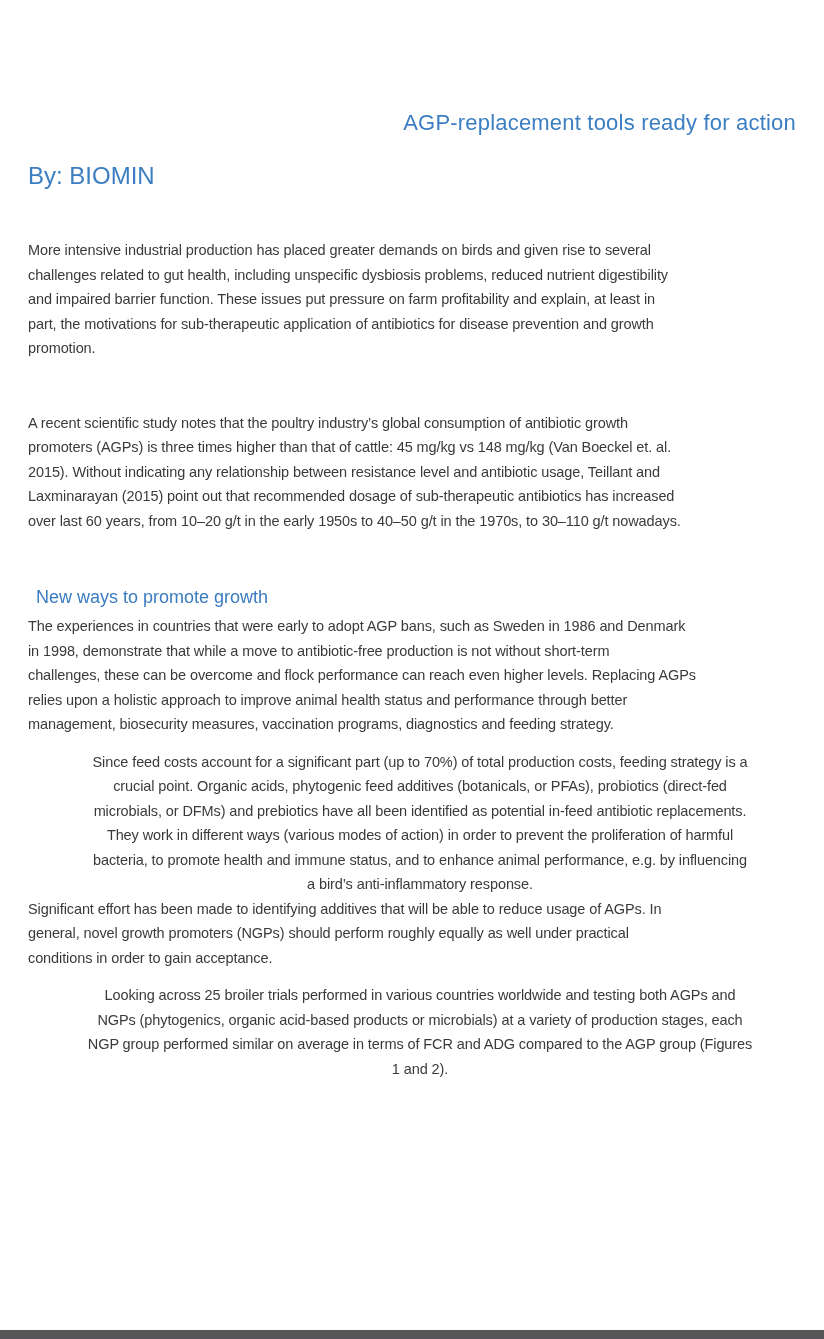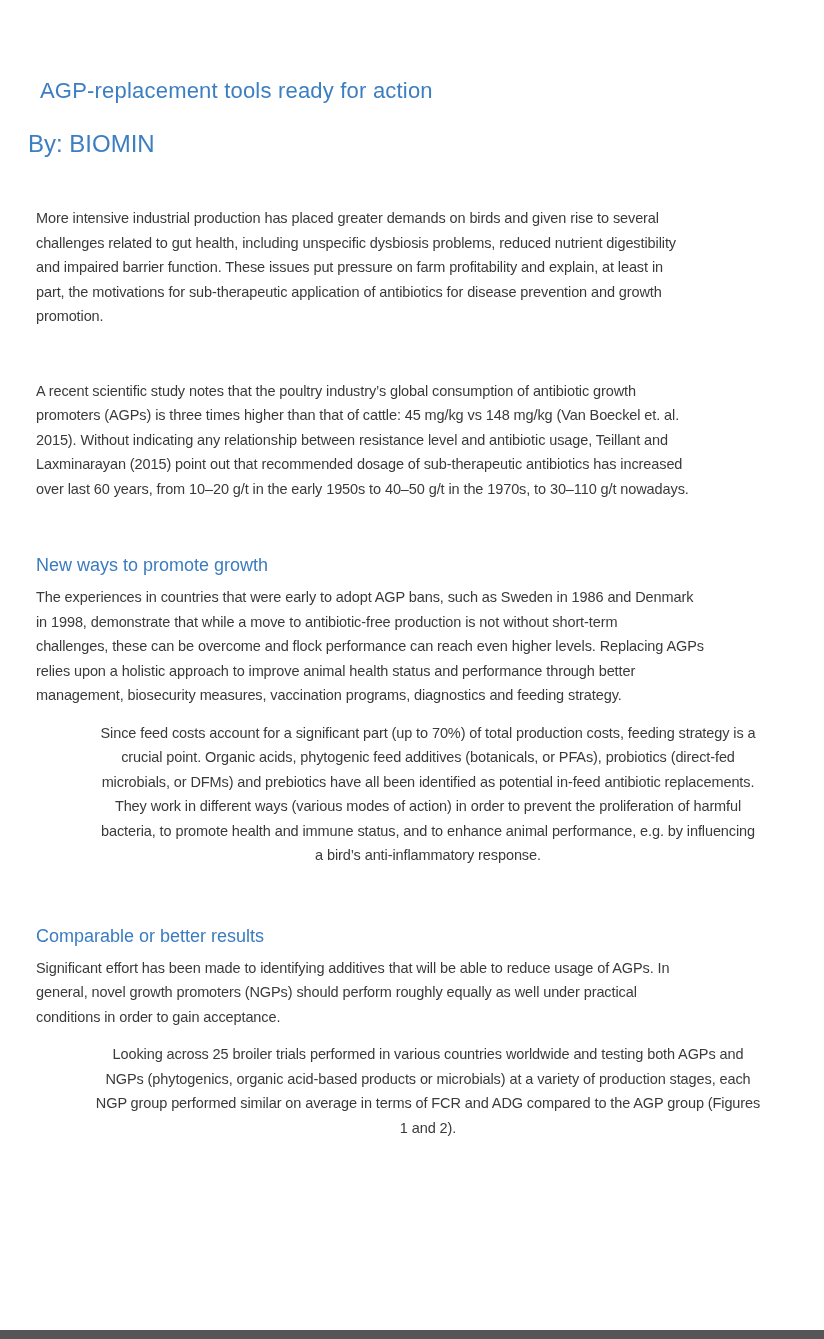--- a/index.html
+++ b/index.html
@@ -12,38 +12,39 @@
     position: relative;
     width: 824px;
     height: 1339px;
     background: #ffffff;
     overflow: hidden;
   }
   .content {
     padding: 0 28px;
   }
   .article-title {
-    margin: 12px;
-    padding-top: 64px;
+    margin: 0;
+    padding-top: 108px;
     font-size: 22px;
     font-weight: 300;
     letter-spacing: 0.2px;
     color: #3c7ec2;
     line-height: 30px;
+    text-align: right;
   }
   .byline {
     margin: 0;
     margin-top: 24px;
     font-size: 24px;
     font-weight: 300;
     color: #3c7ec2;
     line-height: 28px;
   }
   .para {
-    margin: 8px;
+    margin: 0;
     font-size: 14.5px;
     letter-spacing: -0.1px;
     line-height: 24.5px;
     color: #3a3a3a;
     white-space: pre-line;
     width: 784px;
   }
   .para.intro-1 { margin-top: 48px; }
   .para.intro-2 { margin-top: 50px; }
   .section-heading {
@@ -95,21 +96,20 @@
 relies upon a holistic approach to improve animal health status and performance through better
 management, biosecurity measures, vaccination programs, diagnostics and feeding strategy.</p>
 
     <p class="para follow">Since feed costs account for a significant part (up to 70%) of total production costs, feeding strategy is a
 crucial point. Organic acids, phytogenic feed additives (botanicals, or PFAs), probiotics (direct-fed
 microbials, or DFMs) and prebiotics have all been identified as potential in-feed antibiotic replacements.
 They work in different ways (various modes of action) in order to prevent the proliferation of harmful
 bacteria, to promote health and immune status, and to enhance animal performance, e.g. by influencing
 a bird’s anti-inflammatory response.</p>
 
-    <h3 class="section-heading h-comparable">Comparable or better results</h3>
 
     <p class="para">Significant effort has been made to identifying additives that will be able to reduce usage of AGPs. In
 general, novel growth promoters (NGPs) should perform roughly equally as well under practical
 conditions in order to gain acceptance.</p>
 
     <p class="para follow">Looking across 25 broiler trials performed in various countries worldwide and testing both AGPs and
 NGPs (phytogenics, organic acid-based products or microbials) at a variety of production stages, each
 NGP group performed similar on average in terms of FCR and ADG compared to the AGP group (Figures
 1 and 2).</p>
 

